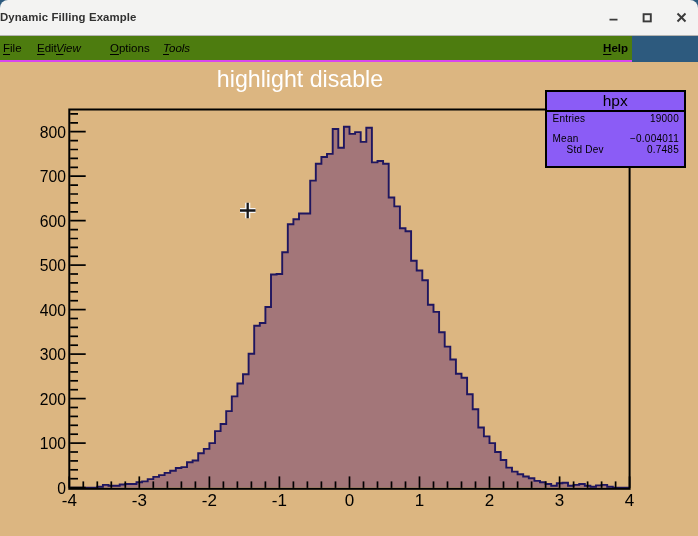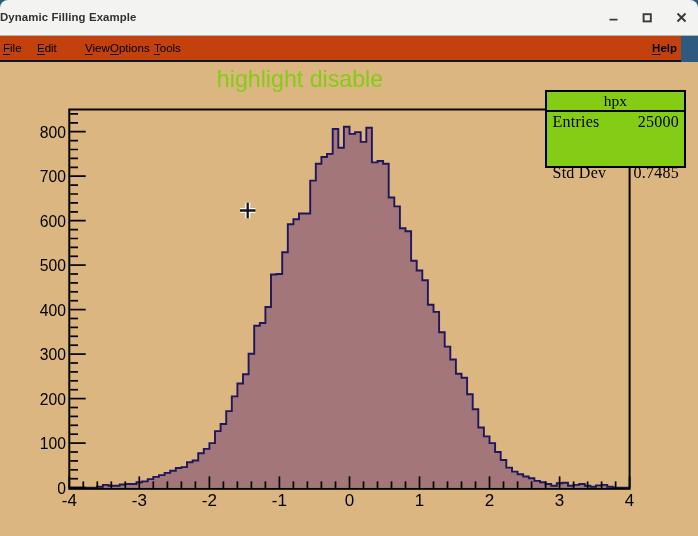--- a/index.html
+++ b/index.html
@@ -1,49 +1,49 @@
 <!DOCTYPE html>
 <html><head><meta charset="utf-8"><style>
 html,body{margin:0;padding:0;width:698px;height:536px;overflow:hidden;background:#2d5a7e;
 font-family:"Liberation Sans",sans-serif;}
 #win{position:absolute;left:0;top:0;width:698px;height:536px;border-radius:8px 8px 0 0;overflow:hidden;}
 #titlebar{position:absolute;left:0;top:0;width:698px;height:35px;background:#f3f3f2;border-bottom:1px solid #b4b4b2;}
 #title{position:absolute;left:0;top:0;width:100%;text-align:left;line-height:35px;
 font-size:11.4px;font-weight:700;color:#313131;letter-spacing:0.1px;}
 .wbtn{position:absolute;top:0;height:35px;}
-#menubar{position:absolute;left:0;top:36px;width:681px;height:24px;background:#c2410c;border-bottom:2px solid #0f172a;}
+#menubar{position:absolute;left:0;top:36px;width:632px;height:24px;background:#4d7c0f;border-bottom:2px solid #d946ef;}
 .mi{position:absolute;top:0;height:24px;line-height:25px;font-size:11.5px;color:#000;}
 .mi u{text-decoration:underline;text-underline-offset:2px;}
 #canvas{position:absolute;left:0;top:62px;width:698px;height:474px;background:#dcb681;}
-#ctitle{position:absolute;left:0;top:66px;width:600px;text-align:center;font-size:23.2px;color:#84cc16;}
+#ctitle{position:absolute;left:0;top:66px;width:600px;text-align:center;font-size:23.2px;color:#ffffff;}
 svg{position:absolute;left:0;top:0;}
-#stats{position:absolute;left:544.5px;top:90px;width:137.5px;height:74px;background:#84cc16;border:2px solid #000;font-family:Liberation Serif, serif;}
+#stats{position:absolute;left:544.5px;top:90px;width:137.5px;height:74px;background:#8b5cf6;border:2px solid #000;}
 #shead{position:absolute;left:0;top:0;width:100%;height:17.5px;border-bottom:2px solid #000;
 text-align:center;font-size:15.5px;line-height:18px;color:#000;}
-.srow{position:absolute;left:6px;right:5px;height:19.5px;font-size:16px;color:#000;letter-spacing:0.25px;}
+.srow{position:absolute;left:6px;right:5px;height:19.5px;font-size:10px;color:#000;letter-spacing:0.25px;}
 .srow span{float:right;}
 </style></head><body>
 <div id="win">
  <div id="titlebar">
       <div id="title">Dynamic Filling Example</div>
     </div>
  <svg class="wbtn" style="left:603px;width:92px;" width="92" height="35" viewBox="0 0 92 35">
    <g stroke="#3a3a3a" stroke-width="1.9" fill="none">
     <line x1="6.5" y1="19.6" x2="14.5" y2="19.6"></line>
     <rect x="40.6" y="14.2" width="7.2" height="7.2"></rect>
     <line x1="74.5" y1="13.5" x2="82.5" y2="21.5"></line>
     <line x1="82.5" y1="13.5" x2="74.5" y2="21.5"></line>
    </g>
  </svg>
  <div id="menubar">
   <div class="mi" style="left:3px;"><u>F</u>ile</div>
   <div class="mi" style="left:37px;text-align:center;"><u>E</u>dit</div>
-  <div class="mi" style="left:85px;"><u>V</u>iew</div>
+  <div class="mi" style="left:56px;font-style:italic;"><u>V</u>iew</div>
   <div class="mi" style="left:110px;text-align:right;"><u>O</u>ptions</div>
-  <div class="mi" style="left:154px;"><u>T</u>ools</div>
+  <div class="mi" style="left:163px;font-style:italic;"><u>T</u>ools</div>
   <div class="mi" style="right:4px;font-weight:bold;"><u>H</u>elp</div>
  </div>
  <div id="canvas"></div>
  <div id="ctitle">highlight disable</div>
  <svg width="698" height="536" viewBox="0 0 698 536">
   <path d="M69.3 487.6 L97.3 487.6 L97.3 486.7 L102.9 486.7 L102.9 484.9 L108.5 484.9 L108.5 485.8 L119.7 485.8 L119.7 484.5 L125.3 484.5 L125.3 484.0 L136.5 484.0 L136.5 482.3 L142.1 482.3 L142.1 481.4 L147.7 481.4 L147.7 479.1 L153.3 479.1 L153.3 476.9 L159.0 476.9 L159.0 475.1 L164.6 475.1 L164.6 472.9 L170.2 472.9 L170.2 470.7 L175.8 470.7 L175.8 468.0 L181.4 468.0 L181.4 467.1 L187.0 467.1 L187.0 462.2 L192.6 462.2 L192.6 460.5 L198.2 460.5 L198.2 453.3 L203.8 453.3 L203.8 448.9 L209.4 448.9 L209.4 443.1 L215.0 443.1 L215.0 431.1 L220.6 431.1 L220.6 424.0 L226.2 424.0 L226.2 411.1 L231.8 411.1 L231.8 396.4 L237.4 396.4 L237.4 383.5 L243.0 383.5 L243.0 374.2 L248.6 374.2 L248.6 353.7 L254.2 353.7 L254.2 325.7 L259.8 325.7 L259.8 323.0 L265.4 323.0 L265.4 307.0 L271.0 307.0 L271.0 274.5 L276.6 274.5 L276.6 274.0 L282.2 274.0 L282.2 252.2 L287.8 252.2 L287.8 224.2 L293.4 224.2 L293.4 219.3 L299.0 219.3 L299.0 213.5 L310.2 213.5 L310.2 180.6 L315.8 180.6 L315.8 163.7 L321.4 163.7 L321.4 157.0 L327.0 157.0 L327.0 153.9 L332.7 153.9 L332.7 129.0 L338.3 129.0 L338.3 147.7 L343.9 147.7 L343.9 126.8 L349.5 126.8 L349.5 133.9 L355.1 133.9 L355.1 132.1 L360.7 132.1 L360.7 141.9 L366.3 141.9 L366.3 127.7 L371.9 127.7 L371.9 162.4 L377.5 162.4 L377.5 161.0 L383.1 161.0 L383.1 163.7 L388.7 163.7 L388.7 197.5 L394.3 197.5 L394.3 206.4 L399.9 206.4 L399.9 228.2 L405.5 228.2 L405.5 231.3 L411.1 231.3 L411.1 260.7 L416.7 260.7 L416.7 270.5 L422.3 270.5 L422.3 280.3 L427.9 280.3 L427.9 304.7 L433.5 304.7 L433.5 311.9 L439.1 311.9 L439.1 332.3 L444.7 332.3 L444.7 346.6 L450.3 346.6 L450.3 359.5 L455.9 359.5 L455.9 373.7 L461.5 373.7 L461.5 377.7 L467.1 377.7 L467.1 394.2 L472.7 394.2 L472.7 409.3 L478.3 409.3 L478.3 427.5 L483.9 427.5 L483.9 436.4 L489.5 436.4 L489.5 443.1 L495.1 443.1 L495.1 452.0 L500.7 452.0 L500.7 460.0 L506.3 460.0 L506.3 467.6 L512.0 467.6 L512.0 471.6 L517.6 471.6 L517.6 474.3 L523.2 474.3 L523.2 476.5 L528.8 476.5 L528.8 478.3 L534.4 478.3 L534.4 480.9 L540.0 480.9 L540.0 482.3 L545.6 482.3 L545.6 484.0 L551.2 484.0 L551.2 485.8 L556.8 485.8 L556.8 483.2 L562.4 483.2 L562.4 482.7 L568.0 482.7 L568.0 485.8 L573.6 485.8 L573.6 484.9 L579.2 484.9 L579.2 484.0 L584.8 484.0 L584.8 485.8 L590.4 485.8 L590.4 486.7 L596.0 486.7 L596.0 485.4 L601.6 485.4 L601.6 484.9 L607.2 484.9 L607.2 486.7 L612.8 486.7 L612.8 487.6 L629.6 487.6 L629.6 487.6" fill="#a37679" stroke="#1f1660" stroke-width="1.9" stroke-linejoin="miter"></path>
   <rect x="69.3" y="109.5" width="560.3" height="379.3" fill="none" stroke="#000" stroke-width="2"></rect>
   <g stroke="#000" stroke-width="1.7">
 <line x1="69.3" y1="487.9" x2="69.3" y2="476.4"></line>
 <line x1="83.3" y1="487.9" x2="83.3" y2="481.4"></line>
@@ -154,16 +154,17 @@
   </g>
   <g>
    <line x1="240" y1="210.5" x2="255.5" y2="210.5" stroke="#f6f6f6" stroke-width="5.2"></line>
    <line x1="247.7" y1="202.8" x2="247.7" y2="218.3" stroke="#f6f6f6" stroke-width="5.2"></line>
    <line x1="240" y1="210.5" x2="255.5" y2="210.5" stroke="#17171a" stroke-width="2.3"></line>
    <line x1="247.7" y1="202.8" x2="247.7" y2="218.3" stroke="#17171a" stroke-width="2.3"></line>
   </g>
  </svg>
  <div id="stats">
   <div id="shead">hpx</div>
-  <div class="srow" style="top:21px;">Entries <span>25000</span></div>
-  <div class="srow" style="top:72px;">Std Dev <span>0.7485</span></div>
+  <div class="srow" style="top:21px;">Entries <span>19000</span></div>
+  <div class="srow" style="top:40.5px;">Mean <span>−0.004011</span></div>
+  <div class="srow" style="top:52px;margin-left:14px;">Std Dev <span>0.7485</span></div>
  </div>
 </div>
 
 </body></html>

